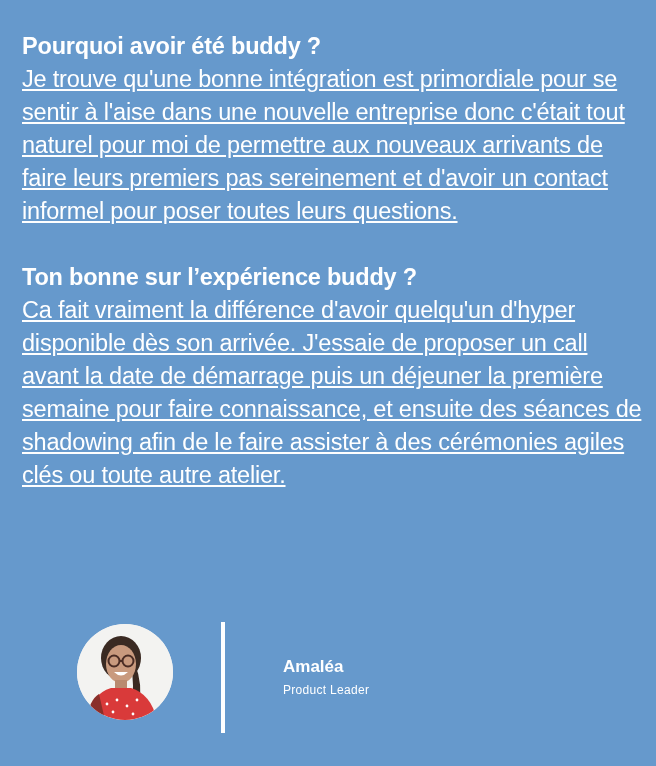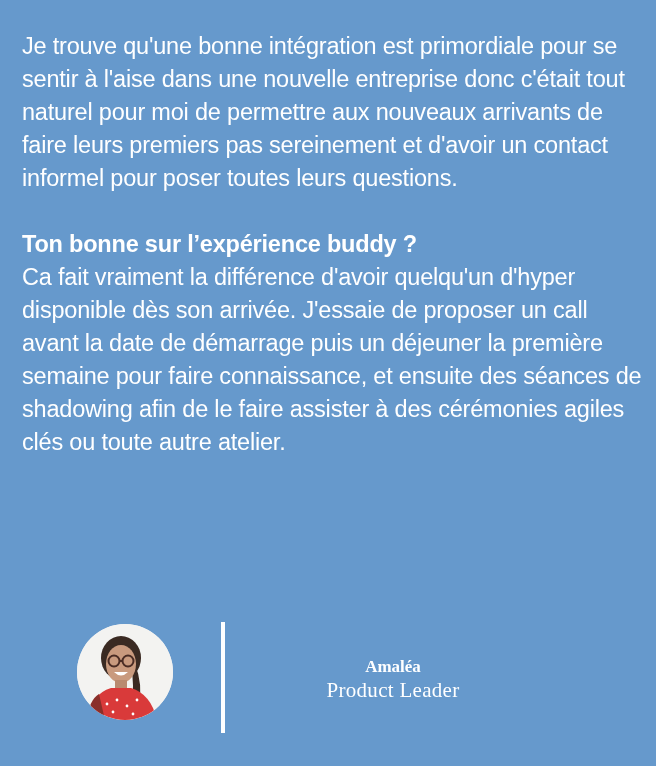--- a/index.html
+++ b/index.html
@@ -14,44 +14,44 @@
   .content {
     position: absolute;
     left: 22px; top: 30px;
     width: 620px;
     font-size: 23.5px;
     line-height: 33px;
     letter-spacing: -0.2px;
   }
   .section { margin: 0 0 33px 0; }
   .q { font-weight: bold; display: block; }
-  .a { display: block; }
+  .a { display: block; text-decoration: underline; }
   .footer { position: absolute; left: 0; top: 0; width: 656px; height: 766px; pointer-events: none; }
   .avatar {
     position: absolute; left: 77px; top: 624px;
     width: 96px; height: 96px; border-radius: 50%;
     background: #f2f2f2; overflow: hidden; pointer-events: auto;
   }
   .divider {
     position: absolute; left: 221px; top: 622px;
     width: 4px; height: 111px; background: #ffffff;
   }
   .person {
-    position: absolute; left: 293px; top: 656px; width: 200px;
-    text-align: center;
-    font-family: Liberation Serif, serif;
+    position: absolute; left: 283px; top: 656px; width: 200px;
+    text-align: left;
   }
   .name { font-weight: bold; font-size: 17px; line-height: 22px; display: block; }
-  .role { font-size: 21px; line-height: 24px; display: block; letter-spacing: 0.3px; }
+  .role { font-size: 12px; line-height: 24px; display: block; letter-spacing: 0.3px; }
 </style>
 </head>
 <body>
 
 <div class="content">
   <div class="section">
+    <span class="q">Pourquoi avoir été buddy ?</span>
     <span class="a">Je trouve qu'une bonne intégration est primordiale pour se sentir à l'aise dans une nouvelle entreprise donc c'était tout naturel pour moi de permettre aux nouveaux arrivants de faire leurs premiers pas sereinement et d'avoir un contact informel pour poser toutes leurs questions.</span>
   </div>
   <div class="section">
     <span class="q">Ton bonne sur l’expérience buddy ?</span>
     <span class="a">Ca fait vraiment la différence d'avoir quelqu'un d'hyper disponible dès son arrivée. J'essaie de proposer un call avant la date de démarrage puis un déjeuner la première semaine pour faire connaissance, et ensuite des séances de shadowing afin de le faire assister à des cérémonies agiles clés ou toute autre atelier.</span>
   </div>
 </div>
 
 <div class="footer">
   <div class="avatar" title="Photo d'Amaléa">

